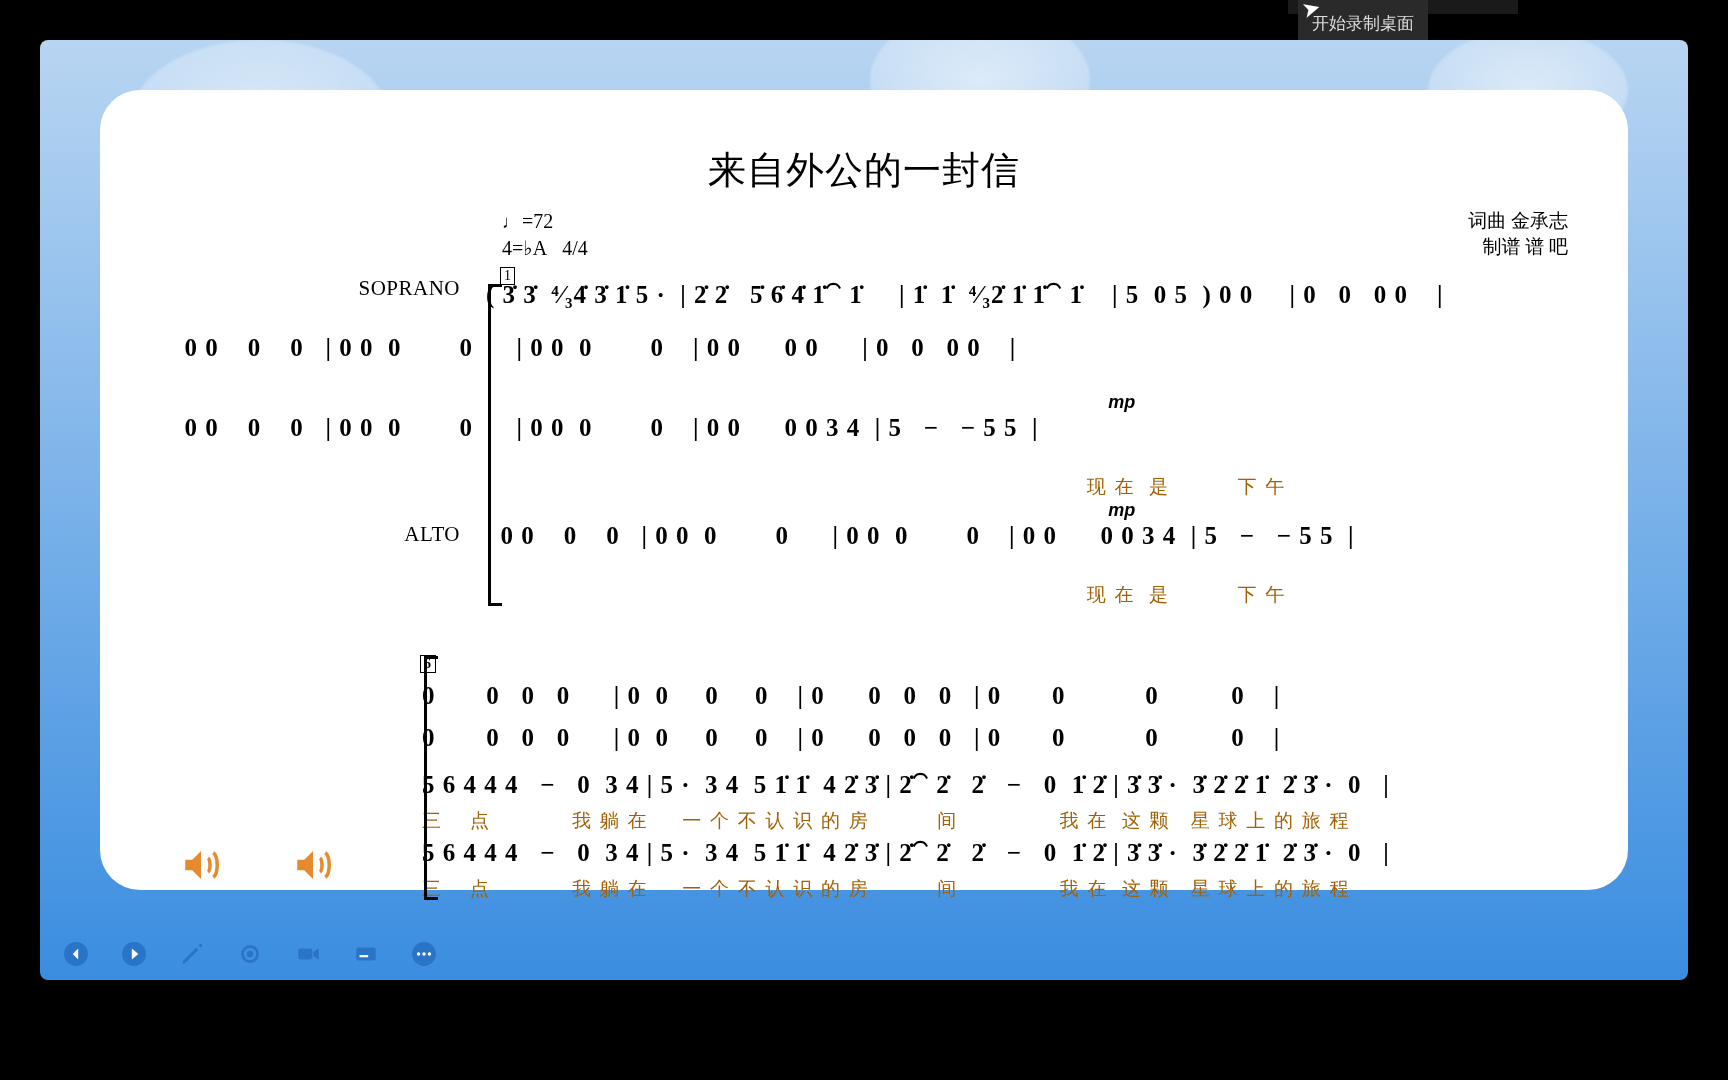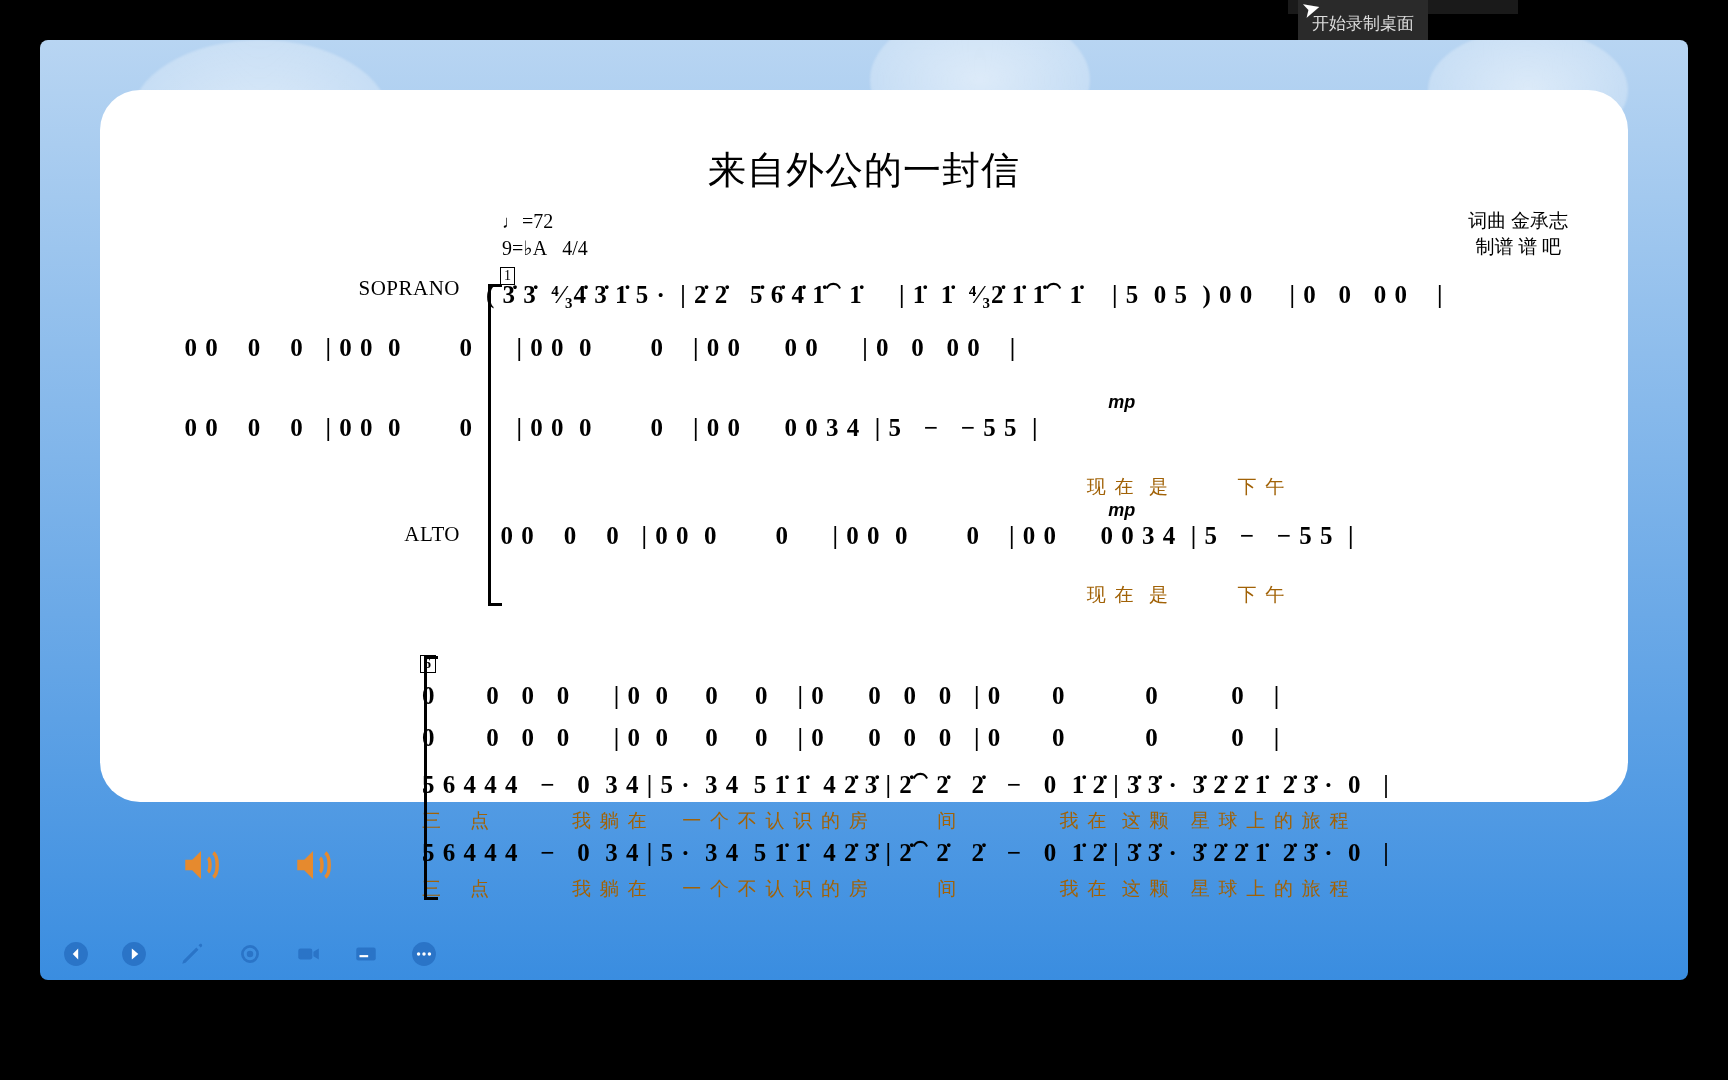--- a/index.html
+++ b/index.html
@@ -20,32 +20,32 @@
     border-radius: 50%;
     filter: blur(1px);
   }
   .p1 { width: 260px; height: 160px; left: 90px; top: 0; }
   .p2 { width: 220px; height: 140px; left: 830px; top: -30px; }
   .p3 { width: 200px; height: 120px; right: 60px; top: -10px; }
 
   .sheet {
     position: absolute;
     left: 60px; top: 50px;
-    right: 60px; height: 712px;
+    right: 60px; height: 800px;
     background: #fff;
     border-radius: 40px;
     padding: 55px 40px 40px 40px;
   }
 
   .title { text-align: center; font-size: 38px; font-weight: 400; letter-spacing: 1px; margin-bottom: 30px; }
   .meta-row { position: relative; height: 50px; }
   .tempo-block { position: absolute; left: 362px; top: -18px; font-size: 20px; line-height: 1.35; }
   .tempo-note::before { content: "♩"; font-size: 18px; margin-right: 2px; }
   .key-line { font-size: 20px; }
-  .credits { position: absolute; right: 20px; top: -18px; font-size: 19px; line-height: 1.35; text-align: center; }
+  .credits { position: absolute; right: 20px; top: -18px; font-size: 19px; line-height: 1.35; text-align: right; }
   .barnum { display: inline-block; border: 1px solid #000; font-size: 14px; padding: 0 3px; line-height: 16px; vertical-align: 2px; margin-left: -2px; }
 
   .system { position: relative; margin: 0 30px 40px 30px; }
   .bracket { position: absolute; left: 318px; top: 8px; bottom: 2px; width: 6px; border-left: 3px solid #000; }
   .bracket::before, .bracket::after { content: ""; position: absolute; left: -3px; width: 14px; height: 3px; background: #000; }
   .bracket::before { top: 0; }
   .bracket::after { bottom: 0; }
   .system2 .bracket { left: 254px; }
 
   .voice-row { display: flex; height: 58px; }
@@ -102,21 +102,21 @@
   <div class="petal p2"></div>
   <div class="petal p3"></div>
 
   <div class="sheet">
     <div class="title">来自外公的一封信</div>
 
     <div class="meta-row">
       <div class="tempo-block">
         <div><span class="tempo-note"></span><span>=72</span></div>
         <div class="key-line">
-          <span>9=♭A</span>&nbsp;&nbsp;
+          <span>4=♭A</span>&nbsp;&nbsp;
           <span>4/4</span>
         </div>
         <span class="barnum">1</span>
       </div>
       <div class="credits">
         <div>词曲 金承志</div>
         <div>制谱 谱 吧</div>
       </div>
     </div>
 

